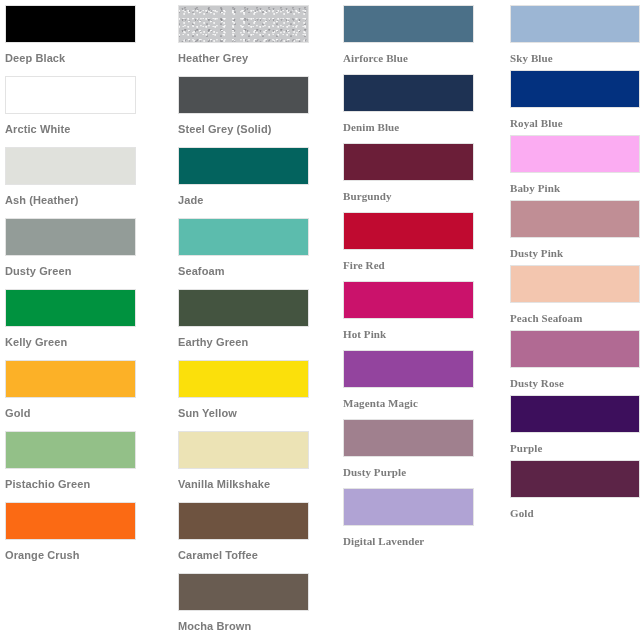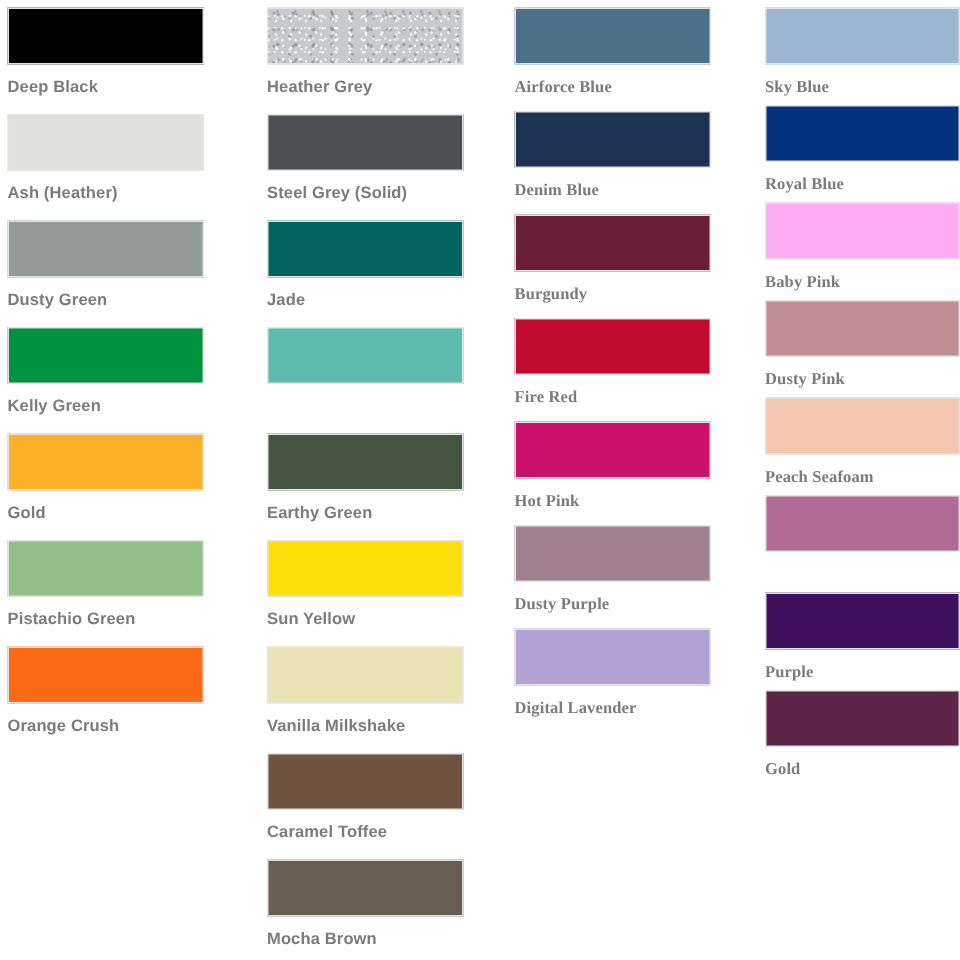--- a/index.html
+++ b/index.html
@@ -86,20 +86,24 @@
 </head>
 <body style="background: rgb(255, 255, 255);">
 
 <div id="palette-grid">
     <div class="swatch-column col-1">
       <div class="swatch-item">
         <div class="swatch-chip" style="background-color: rgb(0, 0, 0);"></div>
         <div class="swatch-label">Deep Black</div>
       </div>
       <div class="swatch-item">
+        <div class="swatch-chip" style="background-color: rgb(255, 255, 255);"></div>
+        <div class="swatch-label">Arctic White</div>
+      </div>
+      <div class="swatch-item">
         <div class="swatch-chip" style="background-color: rgb(224, 225, 220);"></div>
         <div class="swatch-label">Ash (Heather)</div>
       </div>
       <div class="swatch-item">
         <div class="swatch-chip" style="background-color: rgb(147, 156, 152);"></div>
         <div class="swatch-label">Dusty Green</div>
       </div>
       <div class="swatch-item">
         <div class="swatch-chip" style="background-color: rgb(0, 146, 63);"></div>
         <div class="swatch-label">Kelly Green</div>
@@ -125,20 +129,21 @@
       <div class="swatch-item">
         <div class="swatch-chip" style="background-color: rgb(77, 80, 82);"></div>
         <div class="swatch-label">Steel Grey (Solid)</div>
       </div>
       <div class="swatch-item">
         <div class="swatch-chip" style="background-color: rgb(3, 99, 94);"></div>
         <div class="swatch-label">Jade</div>
       </div>
       <div class="swatch-item">
         <div class="swatch-chip" style="background-color: rgb(92, 188, 173);"></div>
+        <div class="swatch-label">Seafoam</div>
       </div>
       <div class="swatch-item">
         <div class="swatch-chip" style="background-color: rgb(68, 84, 64);"></div>
         <div class="swatch-label">Earthy Green</div>
       </div>
       <div class="swatch-item">
         <div class="swatch-chip" style="background-color: rgb(251, 224, 11);"></div>
         <div class="swatch-label">Sun Yellow</div>
       </div>
       <div class="swatch-item">
@@ -169,20 +174,24 @@
       </div>
       <div class="swatch-item">
         <div class="swatch-chip" style="background-color: rgb(192, 10, 48);"></div>
         <div class="swatch-label">Fire Red</div>
       </div>
       <div class="swatch-item">
         <div class="swatch-chip" style="background-color: rgb(202, 18, 107);"></div>
         <div class="swatch-label">Hot Pink</div>
       </div>
       <div class="swatch-item">
+        <div class="swatch-chip" style="background-color: rgb(147, 68, 158);"></div>
+        <div class="swatch-label">Magenta Magic</div>
+      </div>
+      <div class="swatch-item">
         <div class="swatch-chip" style="background-color: rgb(160, 128, 142);"></div>
         <div class="swatch-label">Dusty Purple</div>
       </div>
       <div class="swatch-item">
         <div class="swatch-chip" style="background-color: rgb(176, 163, 212);"></div>
         <div class="swatch-label">Digital Lavender</div>
       </div>
     </div>
     <div class="swatch-column col-4">
       <div class="swatch-item">
@@ -200,20 +209,21 @@
       <div class="swatch-item">
         <div class="swatch-chip" style="background-color: rgb(192, 142, 149);"></div>
         <div class="swatch-label">Dusty Pink</div>
       </div>
       <div class="swatch-item">
         <div class="swatch-chip" style="background-color: rgb(243, 198, 175);"></div>
         <div class="swatch-label">Peach Seafoam</div>
       </div>
       <div class="swatch-item">
         <div class="swatch-chip" style="background-color: rgb(177, 106, 147);"></div>
+        <div class="swatch-label">Dusty Rose</div>
       </div>
       <div class="swatch-item">
         <div class="swatch-chip" style="background-color: rgb(61, 15, 92);"></div>
         <div class="swatch-label">Purple</div>
       </div>
       <div class="swatch-item">
         <div class="swatch-chip" style="background-color: rgb(92, 36, 71);"></div>
         <div class="swatch-label">Gold</div>
       </div>
     </div>

